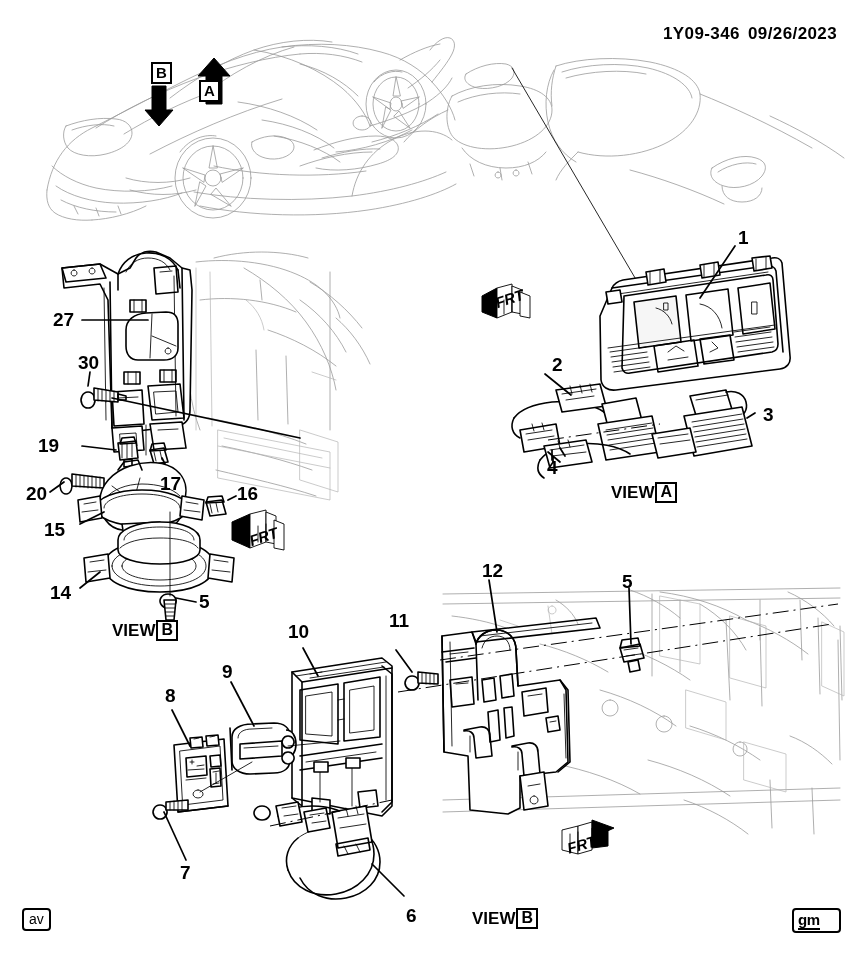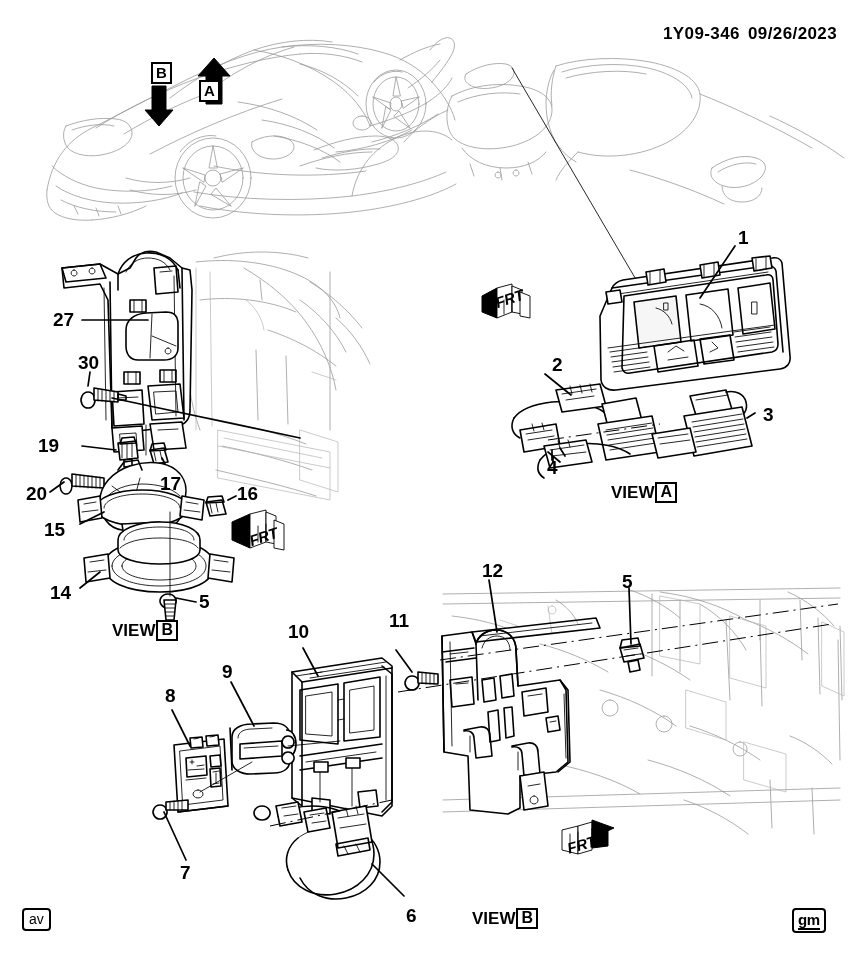--- a/index.html
+++ b/index.html
@@ -10,21 +10,21 @@
 
   
   .hdr{position:absolute;font-size:17px;font-weight:700;letter-spacing:.4px;white-space:nowrap;}
   .callout{position:absolute;font-size:19px;font-weight:700;line-height:1;white-space:nowrap;}
   .viewlbl{position:absolute;font-size:17px;font-weight:700;white-space:nowrap;
            display:flex;align-items:center;gap:1px;}
   .viewlbl .bx{border:2px solid #000;padding:0px 3px 1px 3px;line-height:1;display:inline-block;font-size:16px;}
   .tagbox{position:absolute;border:2px solid #000;border-radius:4px;
           font-size:14px;font-weight:400;padding:2px 5px 3px 5px;line-height:1;background:#fff;}
   .gmlogo{position:absolute;border:2px solid #000;border-radius:4px;background:#fff;
-          font-size:15px;font-weight:700;padding:2px 4px 1px 4px;line-height:1;}
+          font-size:15px;font-weight:700;padding:2px 19px 1px 4px;line-height:1;}
   .gmlogo span{border-bottom:2px solid #000;padding-bottom:1px;display:inline-block;letter-spacing:-.5px;}
 
   
   .letterbox{position:absolute;border:2px solid #000;background:#fff;
              font-size:15px;font-weight:700;line-height:1;padding:1px 3px 2px 3px;}
 
   svg{position:absolute;left:0;top:0;overflow:visible;}
   .ln{fill:none;stroke:#000;stroke-width:1.6;stroke-linecap:round;stroke-linejoin:round;}
   .thin{fill:none;stroke:#000;stroke-width:0.85;stroke-linecap:round;stroke-linejoin:round;}
   .ghost{fill:none;stroke:#9a9a9a;stroke-width:0.8;stroke-linecap:round;stroke-linejoin:round;}

